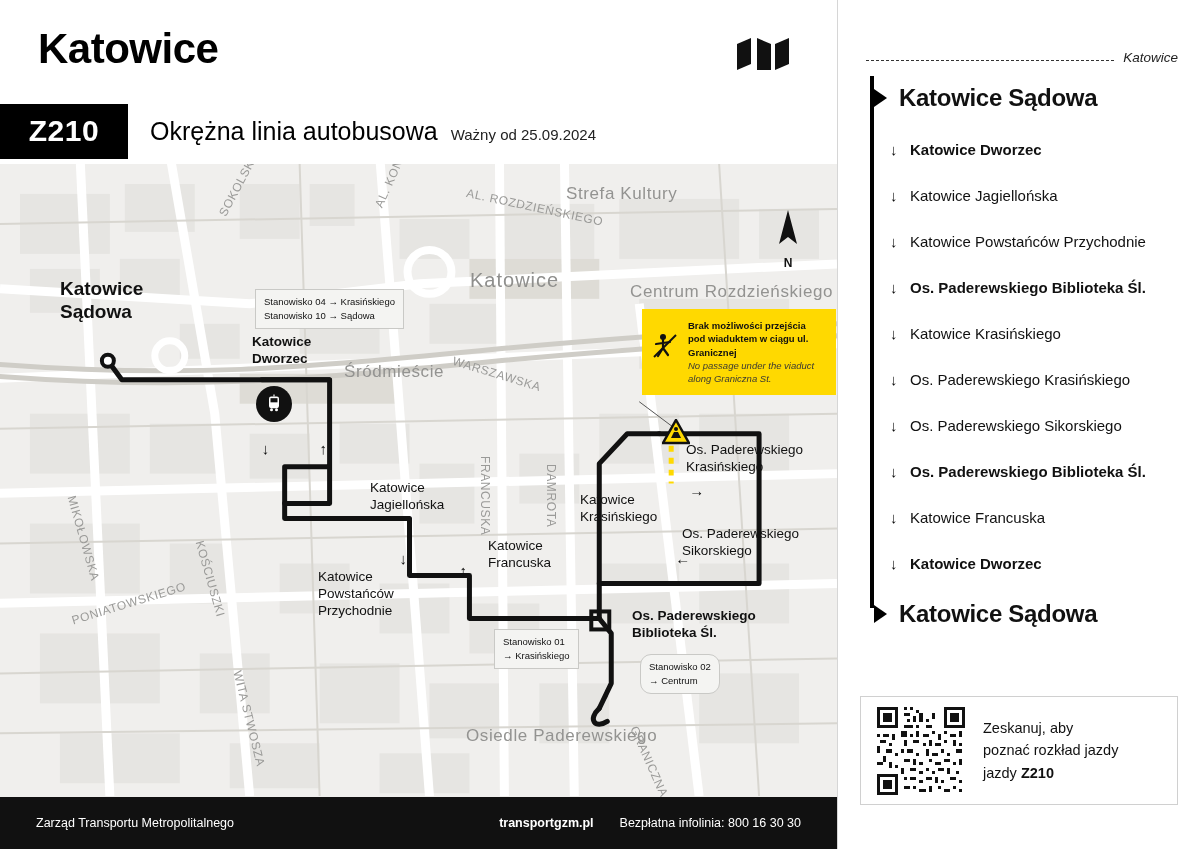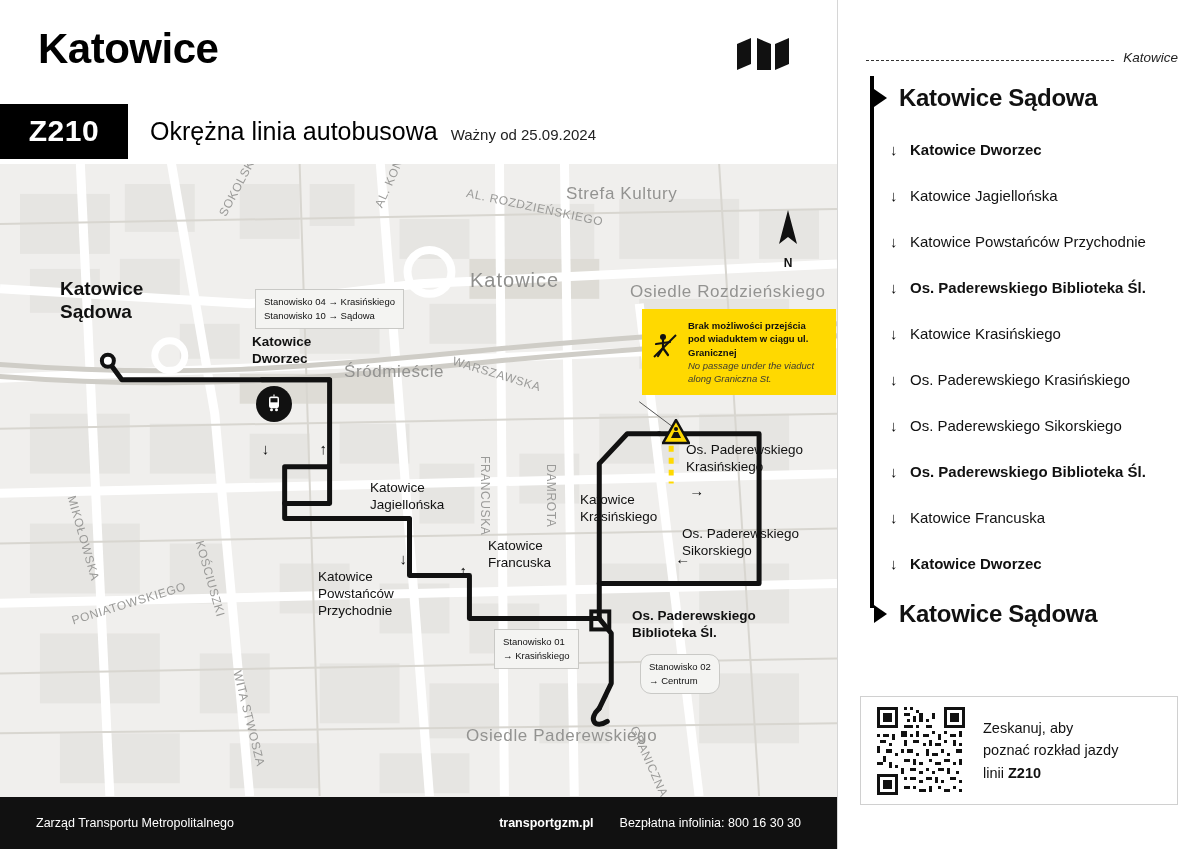--- a/index.html
+++ b/index.html
@@ -401,21 +401,21 @@
         </g>
 
         <line x1="640" y1="238" x2="680" y2="268" stroke="#555" stroke-width="1"></line>
       </svg>
 
       <div class="map-label" style="left:216px;top:48px;transform:rotate(-62deg);transform-origin:left top;">SOKOLSKA</div>
       <div class="map-label" style="left:372px;top:40px;transform:rotate(-66deg);transform-origin:left top;">AL. KONFANTEGO</div>
       <div class="map-label" style="left:468px;top:22px;transform:rotate(12deg);transform-origin:left top;">AL. ROZDZIEŃSKIEGO</div>
       <div class="map-label mid" style="left:566px;top:20px;">Strefa Kultury</div>
       <div class="map-label big" style="left:470px;top:105px;">Katowice</div>
-      <div class="map-label mid" style="left:630px;top:118px;">Osiedle Rozdzieńskiego</div>
+      <div class="map-label mid" style="left:630px;top:118px;">Centrum Rozdzieńskiego</div>
       <div class="map-label mid" style="left:344px;top:198px;">Śródmieście</div>
       <div class="map-label" style="left:455px;top:190px;transform:rotate(17deg);transform-origin:left top;">WARSZAWSKA</div>
       <div class="map-label" style="left:492px;top:292px;transform:rotate(90deg);transform-origin:left top;">FRANCUSKA</div>
       <div class="map-label" style="left:558px;top:300px;transform:rotate(90deg);transform-origin:left top;">DAMROTA</div>
       <div class="map-label" style="left:78px;top:330px;transform:rotate(74deg);transform-origin:left top;">MIKOŁOWSKA</div>
       <div class="map-label" style="left:206px;top:375px;transform:rotate(74deg);transform-origin:left top;">KOŚCIUSZKI</div>
       <div class="map-label" style="left:70px;top:450px;transform:rotate(-17deg);transform-origin:left top;">PONIATOWSKIEGO</div>
       <div class="map-label" style="left:244px;top:505px;transform:rotate(76deg);transform-origin:left top;">WITA STWOSZA</div>
       <div class="map-label mid" style="left:466px;top:562px;">Osiedle Paderewskiego</div>
       <div class="map-label" style="left:640px;top:560px;transform:rotate(66deg);transform-origin:left top;">GRANICZNA</div>
@@ -651,18 +651,18 @@
             <rect x="20" y="26" width="1" height="1"></rect>
             <rect x="22" y="27" width="2" height="1"></rect>
           <rect x="25" y="26" width="1" height="1"></rect>
             <rect x="27" y="27" width="1" height="1"></rect>
         </g>
       </svg>
       <div class="qr-txt">
         <div>Zeskanuj, aby</div>
         <div>poznać rozkład jazdy</div>
         <div>
-          <span>linii </span><b>Z210</b>
+          <span>jazdy </span><b>Z210</b>
         </div>
       </div>
     </div>
   </div>
 </div>
 
 </body></html>

